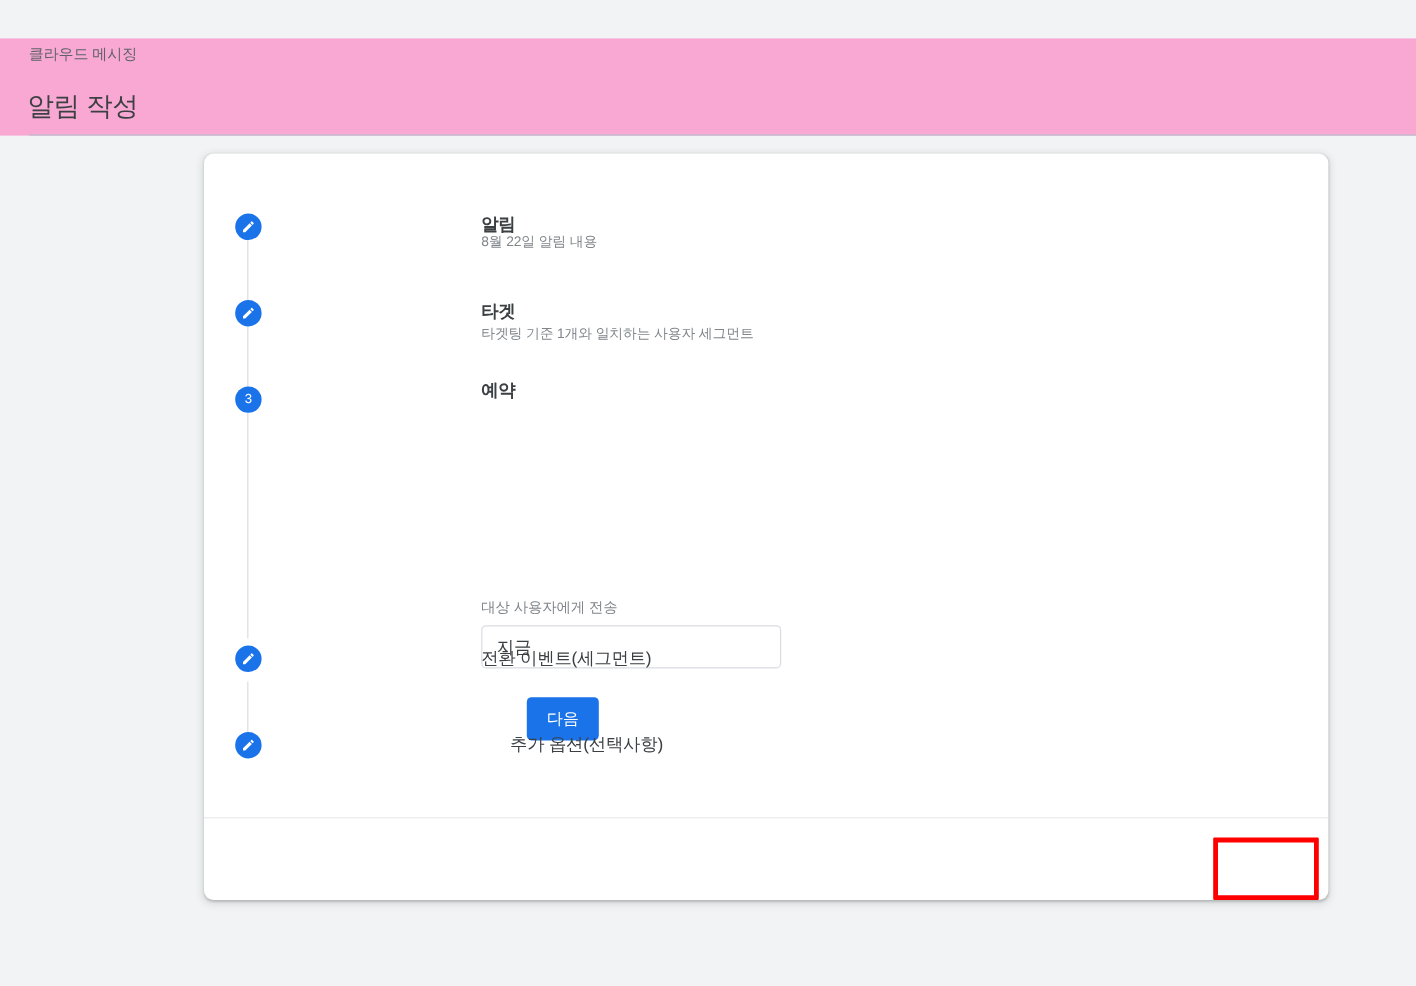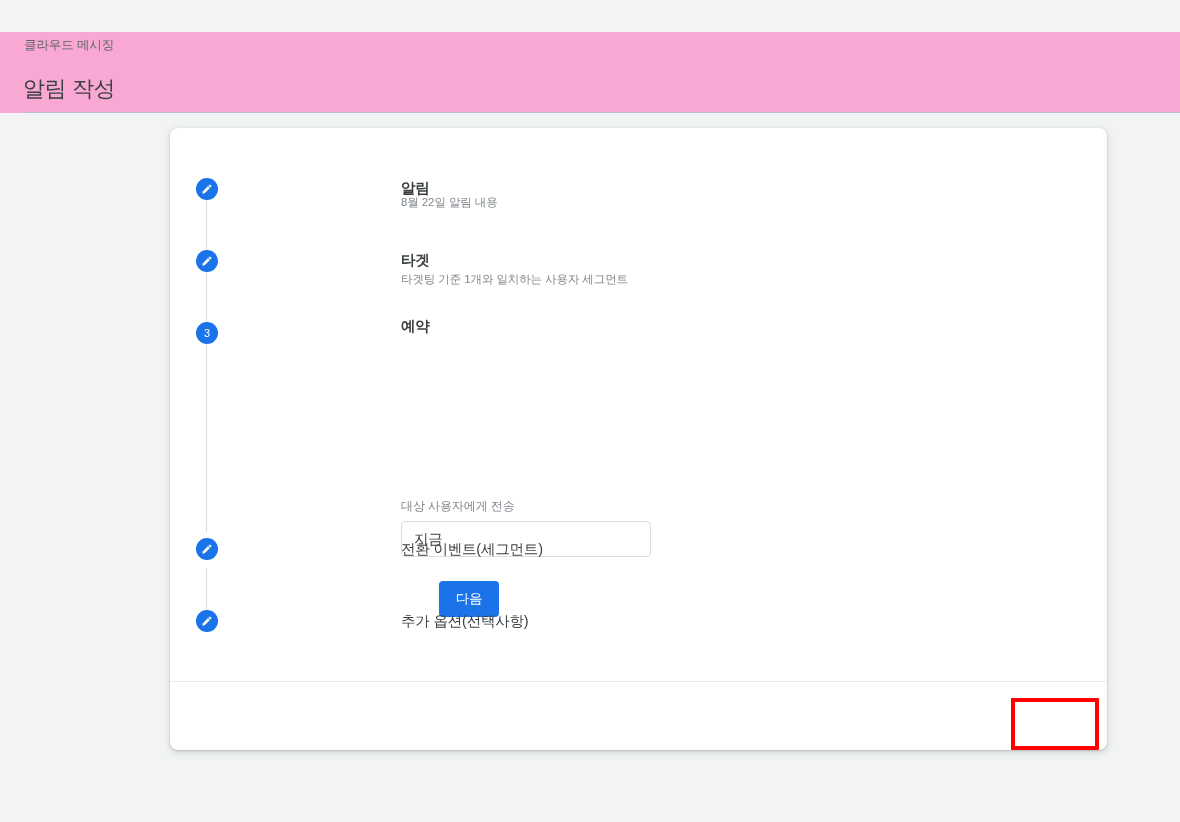--- a/index.html
+++ b/index.html
@@ -272,21 +272,21 @@
       </div>
       <div class="step-title regular" style="top:411px;">전환 이벤트(세그먼트)</div>
     </div>
 
     <div class="step">
       <div class="step-marker" style="top:482px;">
         <svg width="12" height="12" viewBox="0 0 24 24" aria-hidden="true">
           <path fill="#ffffff" d="M3 17.25V21h3.75L17.81 9.94l-3.75-3.75L3 17.25zM20.71 7.04a1 1 0 0 0 0-1.41l-2.34-2.34a1 1 0 0 0-1.41 0l-1.83 1.83 3.75 3.75 1.83-1.83z"></path>
         </svg>
       </div>
-      <div class="step-title regular" style="top:483px;">추가 옵션(선택사항)</div>
+      <div class="step-title regular" style="top:483px;margin-left:24px;">추가 옵션(선택사항)</div>
     </div>
 
   </div>
 
   <div class="card-footer-divider"></div>
   <div class="card-footer">
     
     
   </div>
 

